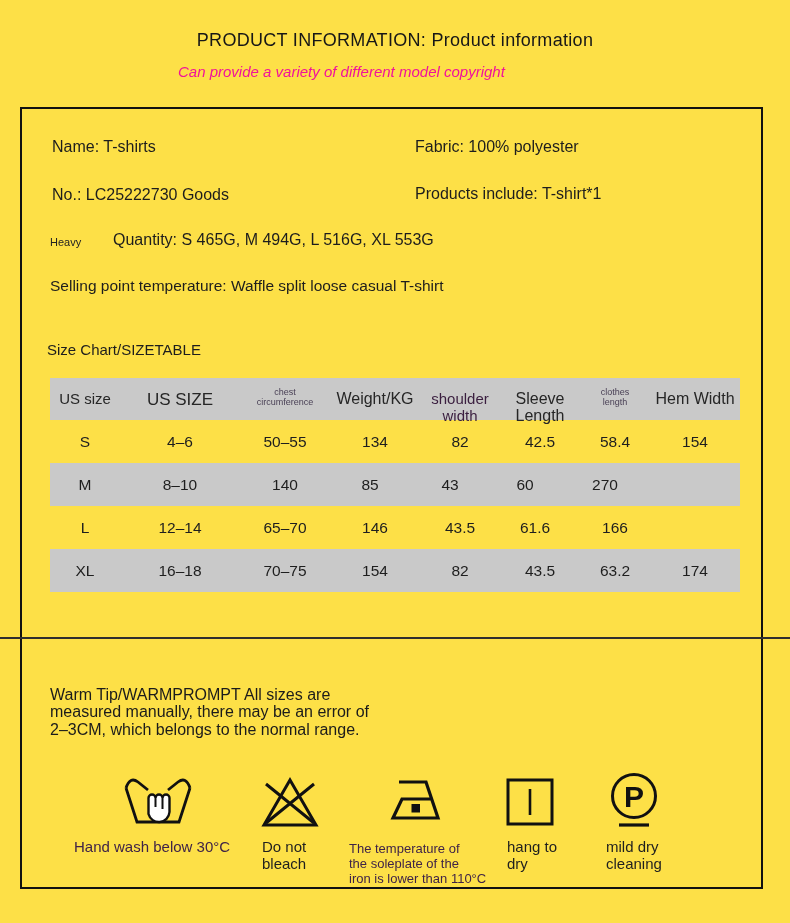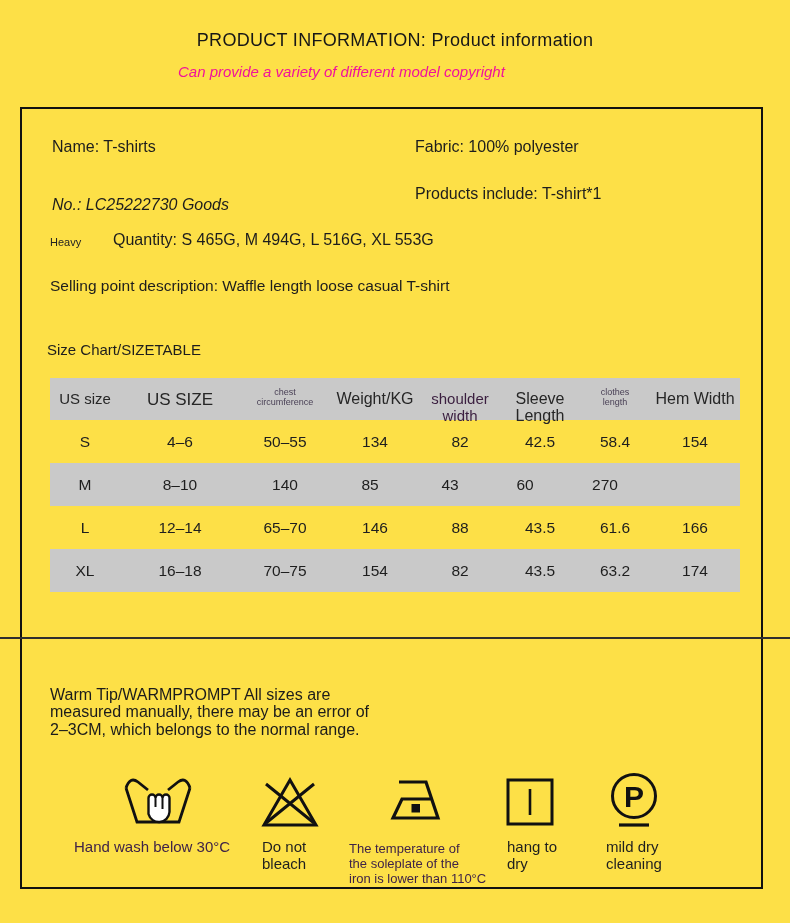--- a/index.html
+++ b/index.html
@@ -45,25 +45,25 @@
   <div class="abs title">PRODUCT INFORMATION: Product information</div>
 
   <div class="abs subtitle">
     <div>Can provide a variety of different model copyright</div>
   </div>
 
   <div class="abs box"></div>
 
   <div class="abs field" style="left:52px;top:138px;">Name: T-shirts</div>
   <div class="abs field" style="left:415px;top:138px;">Fabric: 100% polyester</div>
-  <div class="abs field" style="left:52px;top:196px;font-style:italic;">No.: LC25222730 Goods</div>
+  <div class="abs field" style="left:52px;top:186px;">No.: LC25222730 Goods</div>
   <div class="abs field" style="left:415px;top:185px;">Products include: T-shirt*1</div>
   <div class="abs small-lab" style="left:50px;top:236px;">Heavy</div>
   <div class="abs field" style="left:113px;top:231px;">Quantity: S 465G, M 494G, L 516G, XL 553G</div>
-  <div class="abs field" style="left:50px;top:277px;font-size:15.5px;">Selling point description: Waffle length loose casual T-shirt</div>
+  <div class="abs field" style="left:50px;top:277px;font-size:15.5px;">Selling point temperature: Waffle split loose casual T-shirt</div>
   <div class="abs sizechart" style="left:47px;top:341px;">Size Chart/SIZETABLE</div>
 
   <div class="abs stable">
     <div class="trow thead">
       <div class="tcell th sz15 c1">
           <span>US size</span>
         </div>
       <div class="tcell th sz17 c2">
           <span>US SIZE</span>
         </div>
@@ -108,21 +108,20 @@
       <div class="tcell td c5">85</div>
       <div class="tcell td c6">43</div>
       <div class="tcell td c7">60</div>
       <div class="tcell td c8">270</div>
     </div>
     <div class="trow tr">
       <div class="tcell td c1">L</div>
       <div class="tcell td c2">12–14</div>
       <div class="tcell td c3">65–70</div>
       <div class="tcell td c4">146</div>
-      <div class="tcell td c5">88</div>
       <div class="tcell td c6">43.5</div>
       <div class="tcell td c7">61.6</div>
       <div class="tcell td c8">166</div>
     </div>
     <div class="trow tr alt">
       <div class="tcell td c1">XL</div>
       <div class="tcell td c2">16–18</div>
       <div class="tcell td c3">70–75</div>
       <div class="tcell td c4">154</div>
       <div class="tcell td c5">82</div>

